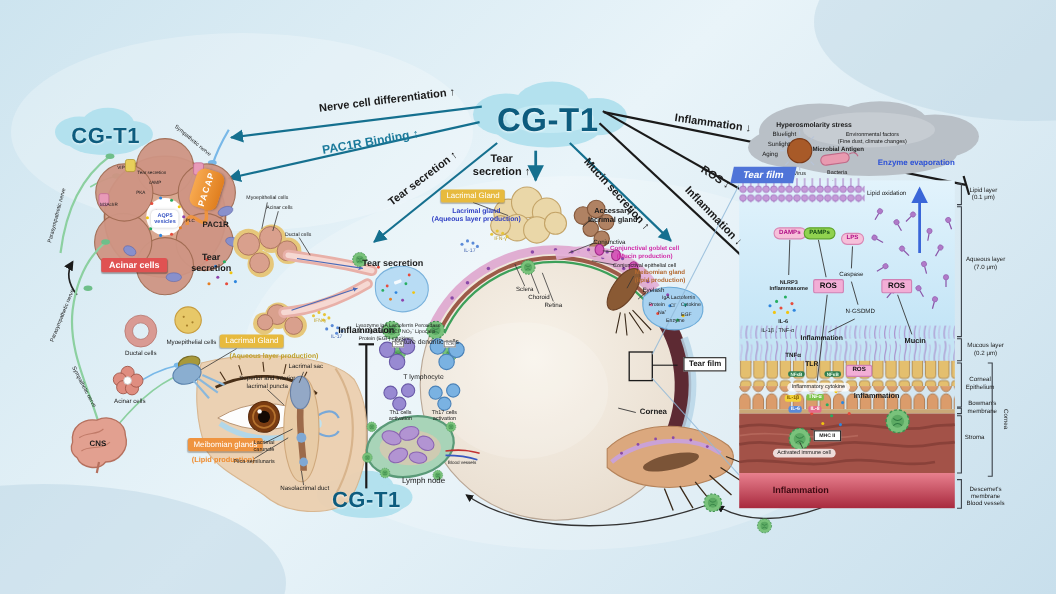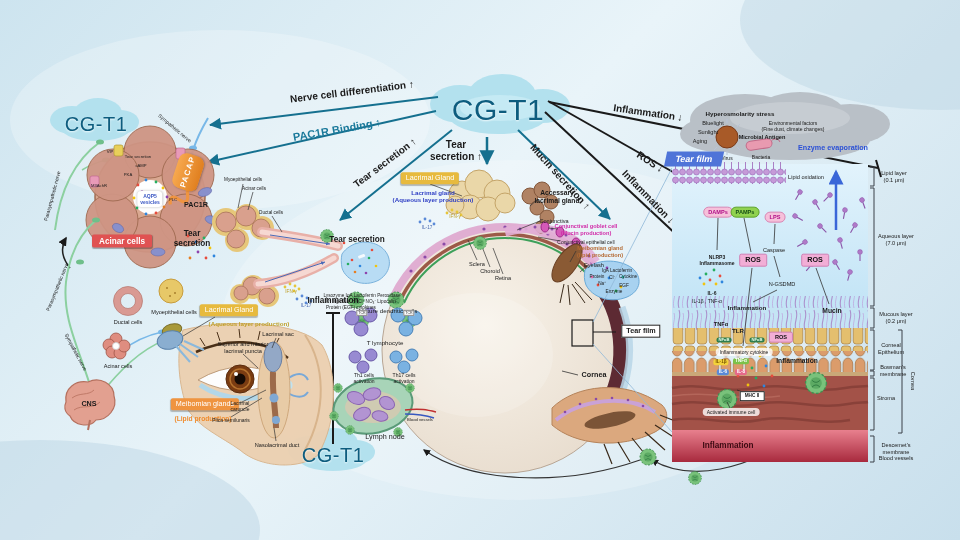--- a/index.html
+++ b/index.html
@@ -3,21 +3,21 @@
 <meta charset="utf-8">
 <style>
   html,body{margin:0;padding:0;background:#e8f2f7;font-family:"Liberation Sans",sans-serif;}
   .stage{position:relative;width:960px;height:540px;overflow:hidden;background:linear-gradient(135deg,#cde4ef 0%,#e9f4f9 45%,#c8dfec 100%);}
   svg{position:absolute;left:0;top:0;z-index:1;}
   .lbl{position:absolute;z-index:3;font:5.5px/1.2 "Liberation Sans",sans-serif;color:#1a1a1a;text-align:center;white-space:pre-line;transform:translate(-50%,-50%);}
   .b{font-weight:bold}
   .s35{font-size:3.6px}.s4{font-size:4.2px}.s45{font-size:4.7px}.s5{font-size:5px}.s55{font-size:5.6px}
   .s6{font-size:6.2px}.s65{font-size:6.7px}.s7{font-size:7.2px}.s8{font-size:8.2px}.s9{font-size:9px}
   .s10{font-size:10px}.s11{font-size:11px}.s20{font-size:20px}.s30{font-size:30px}
-  .cloudtxt{color:#0d5c7e;font-weight:normal;letter-spacing:.5px;text-shadow:0 1px 2px rgba(255,255,255,.8)}
+  .cloudtxt{color:#0d5c7e;font-weight:bold;letter-spacing:.5px;text-shadow:0 1px 2px rgba(255,255,255,.8)}
   .teal{color:#1b7a9b}.blue{color:#2e3ec4}.gold{color:#bfa02a}.magenta{color:#d12ba8}
   .orangetxt{color:#ef8c2e}.browntxt{color:#b46a32}.navy{color:#2b50d6}
   .ybox{background:#e7ba3e;color:#fff;padding:1.5px 5px;border-radius:2px;box-shadow:0 1px 1px rgba(0,0,0,.25);font-weight:normal}
   .obox{background:#ef9440;color:#fff;padding:1.5px 5px;border-radius:2px;box-shadow:0 1px 1px rgba(0,0,0,.25);font-weight:normal}
   .redribbon{background:#e05252;color:#fff;padding:1.5px 7px;border-radius:2px;font-weight:bold;box-shadow:0 1px 1px rgba(0,0,0,.3)}
   .pill{padding:1px 4px;border-radius:6px;font-weight:bold}
   .pill-pink{background:#f6c0da;border:1px solid #d886b4;color:#b00e86}
   .pill-green{background:#90d24f;border:1px solid #5ca32a;color:#174f17}
   .rosbox{background:#f2aed6;border:1px solid #d080b4;color:#111;font-weight:bold;padding:1px 5px;border-radius:2px}
   .banner{background:#4f74d8;color:#fff;font-weight:bold;padding:2px 10px}

